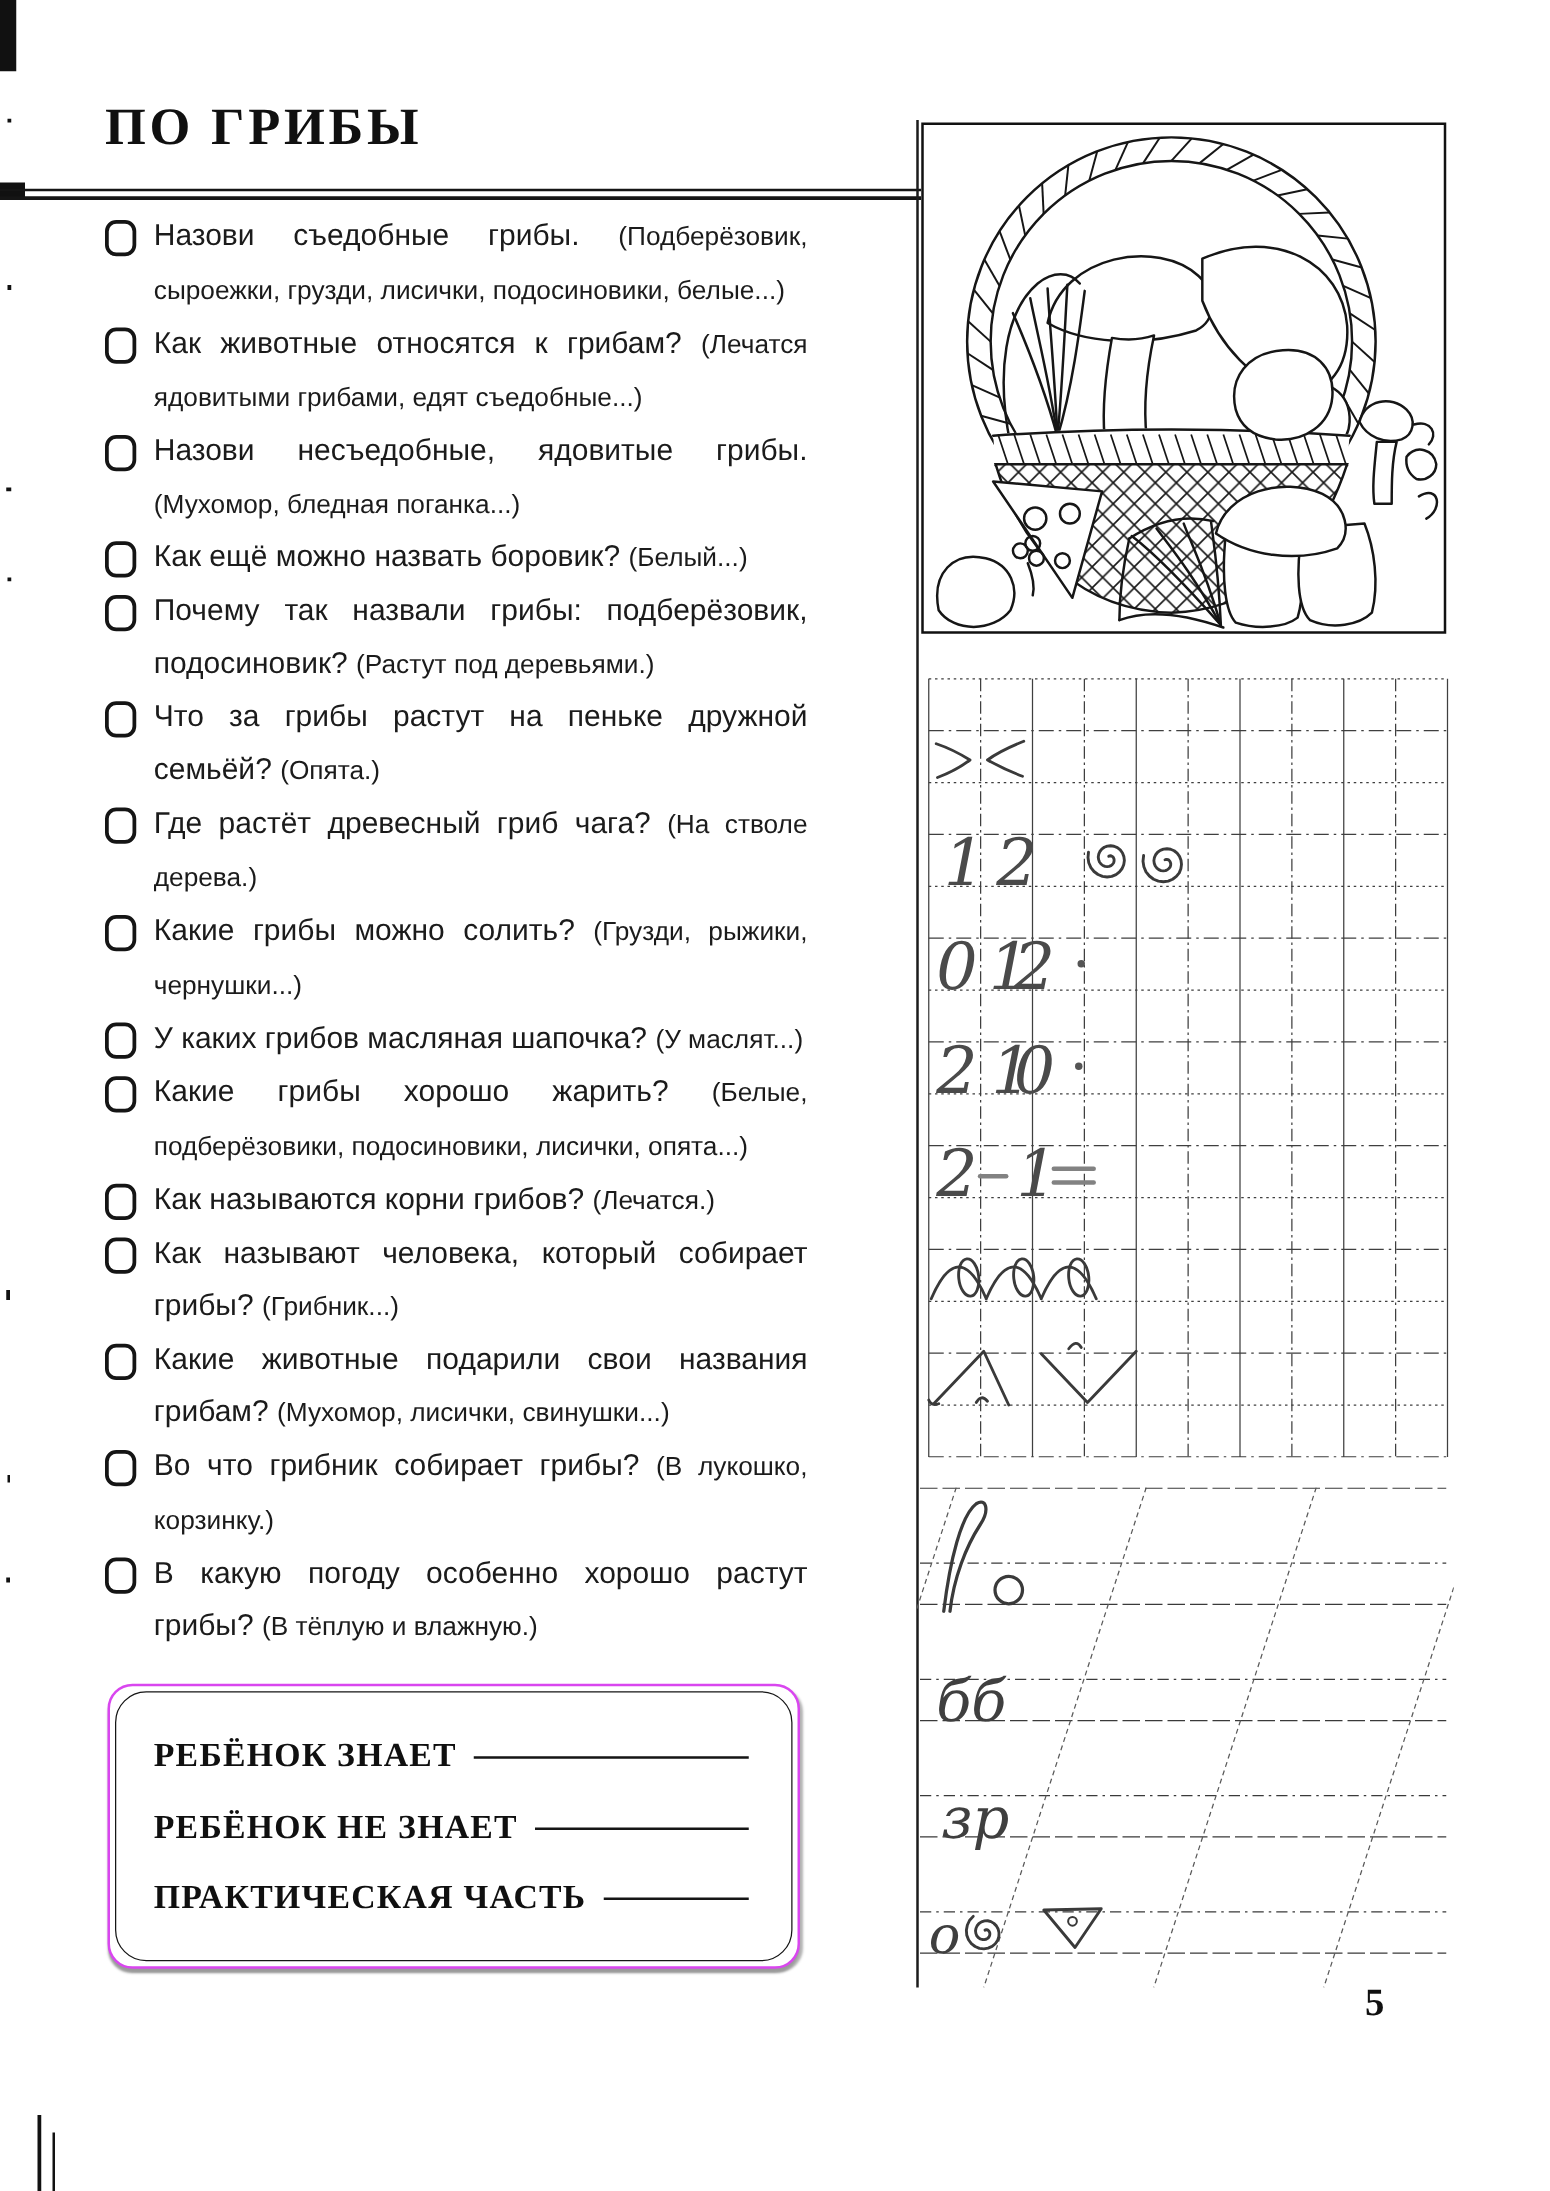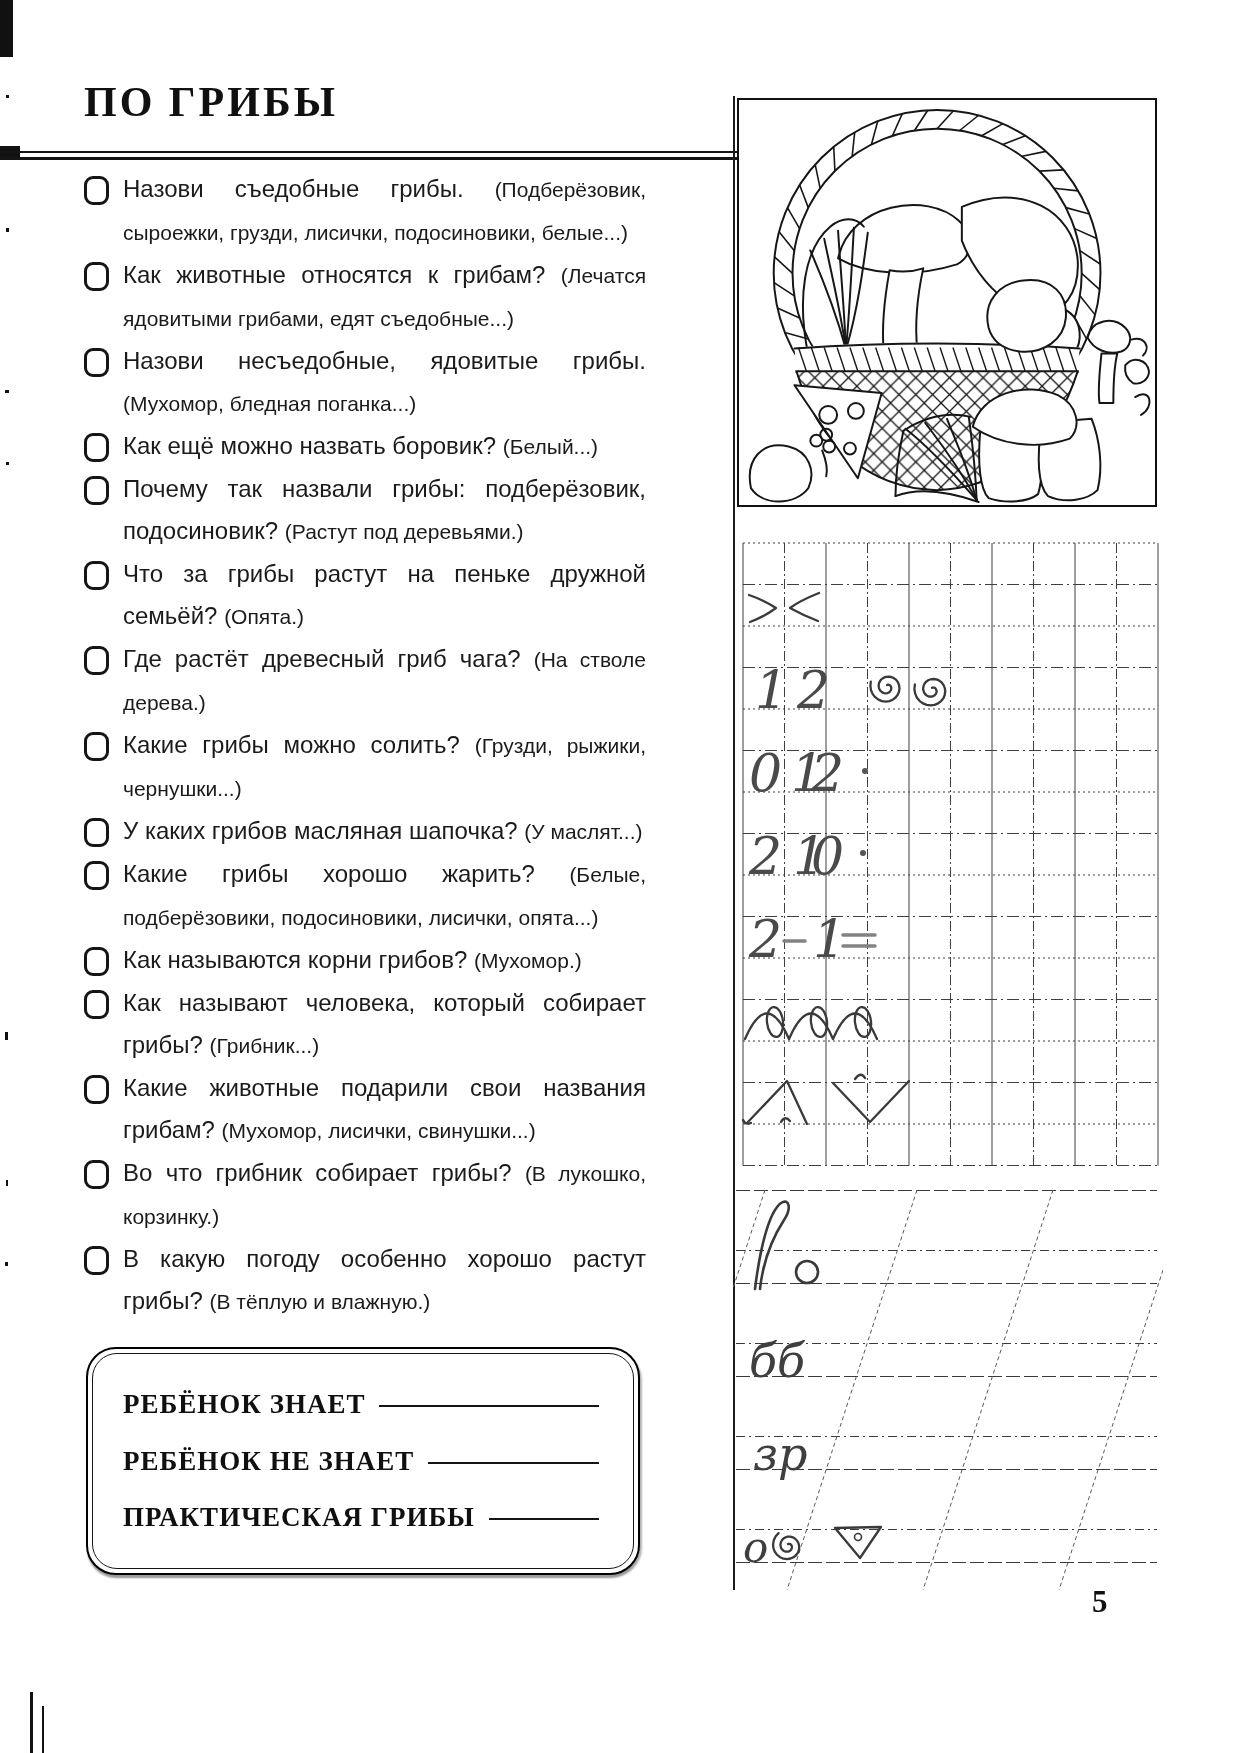--- a/index.html
+++ b/index.html
@@ -23,21 +23,21 @@
     line-height:42px;font-size:24px;color:#1b1b1b;
   }
   .check-item .hint{font-size:21px;}
   .checkbox{
     position:absolute;left:0;top:8px;width:25px;height:29px;
     border:3px solid #151515;border-radius:9px;background:#fff;box-sizing:border-box;
   }
   
   .summary{
     position:absolute;left:86px;top:1347px;width:554px;height:228px;
-    border:2px solid #000000;border-radius:30px;box-sizing:border-box;
+    border:2px solid #d946ef;border-radius:20px;box-sizing:border-box;
     box-shadow:0 4px 2px -1px #9a9a9a,3px 3px 2px -1px #b5b5b5;background:#fff;
   }
   .summary-inner{
     position:absolute;left:4px;top:4px;right:4px;bottom:4px;
     border:1.5px solid #151515;border-radius:25px;
     display:flex;flex-direction:column;justify-content:space-evenly;
     padding:10px 34px 10px 30px;box-sizing:border-box;
   }
   .summary-line{
     display:flex;align-items:baseline;
@@ -90,39 +90,39 @@
     <div class="check-item"><span class="checkbox"></span><span>Назови съедобные грибы.</span> <span class="hint">(Подберёзовик, сыроежки, грузди, лисички, подосиновики, белые...)</span></div>
     <div class="check-item"><span class="checkbox"></span><span>Как животные относятся к грибам?</span> <span class="hint">(Лечатся ядовитыми грибами, едят съедобные...)</span></div>
     <div class="check-item"><span class="checkbox"></span><span>Назови несъедобные, ядовитые грибы.</span> <span class="hint">(Мухомор, бледная поганка...)</span></div>
     <div class="check-item"><span class="checkbox"></span><span>Как ещё можно назвать боровик?</span> <span class="hint">(Белый...)</span></div>
     <div class="check-item"><span class="checkbox"></span><span>Почему так назвали грибы: подберёзовик, подосиновик?</span> <span class="hint">(Растут под деревьями.)</span></div>
     <div class="check-item"><span class="checkbox"></span><span>Что за грибы растут на пеньке дружной семьёй?</span> <span class="hint">(Опята.)</span></div>
     <div class="check-item"><span class="checkbox"></span><span>Где растёт древесный гриб чага?</span> <span class="hint">(На стволе дерева.)</span></div>
     <div class="check-item"><span class="checkbox"></span><span>Какие грибы можно солить?</span> <span class="hint">(Грузди, рыжики, чернушки...)</span></div>
     <div class="check-item"><span class="checkbox"></span><span>У каких грибов масляная шапочка?</span> <span class="hint">(У маслят...)</span></div>
     <div class="check-item"><span class="checkbox"></span><span>Какие грибы хорошо жарить?</span> <span class="hint">(Белые, подберёзовики, подосиновики, лисички, опята...)</span></div>
-    <div class="check-item"><span class="checkbox"></span><span>Как называются корни грибов?</span> <span class="hint">(Мухомор.)</span></div>
+    <div class="check-item"><span class="checkbox"></span><span>Как называются корни грибов?</span> <span class="hint">(Лечатся.)</span></div>
     <div class="check-item"><span class="checkbox"></span><span>Как называют человека, который собирает грибы?</span> <span class="hint">(Грибник...)</span></div>
     <div class="check-item"><span class="checkbox"></span><span>Какие животные подарили свои названия грибам?</span> <span class="hint">(Мухомор, лисички, свинушки...)</span></div>
     <div class="check-item"><span class="checkbox"></span><span>Во что грибник собирает грибы?</span> <span class="hint">(В лукошко, корзинку.)</span></div>
     <div class="check-item"><span class="checkbox"></span><span>В какую погоду особенно хорошо растут грибы?</span> <span class="hint">(В тёплую и влажную.)</span></div>
   </div>
 
 <div class="summary">
   <div class="summary-inner">
     <div class="summary-line">
       <span>РЕБЁНОК ЗНАЕТ</span>
       <span class="fill"></span>
     </div>
     <div class="summary-line">
       <span>РЕБЁНОК НЕ ЗНАЕТ</span>
       <span class="fill"></span>
     </div>
     <div class="summary-line">
-      <span>ПРАКТИЧЕСКАЯ ГРИБЫ</span>
+      <span>ПРАКТИЧЕСКАЯ ЧАСТЬ</span>
       <span class="fill"></span>
     </div>
   </div>
 </div>
 
 <div class="v-separator"></div>
 
 <div class="illus">
   <svg viewBox="0 0 420 409">
     <defs>

